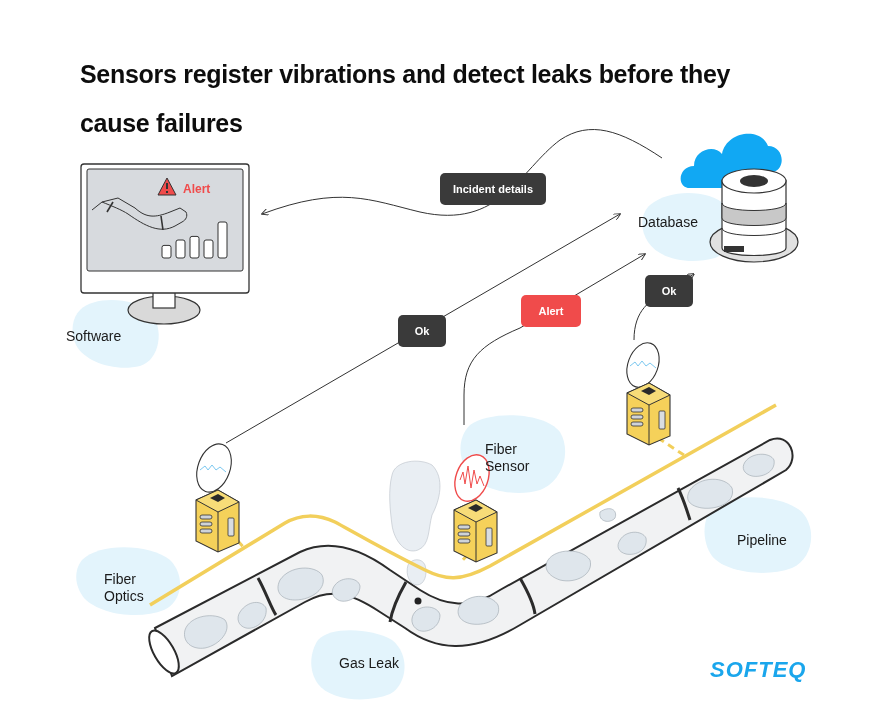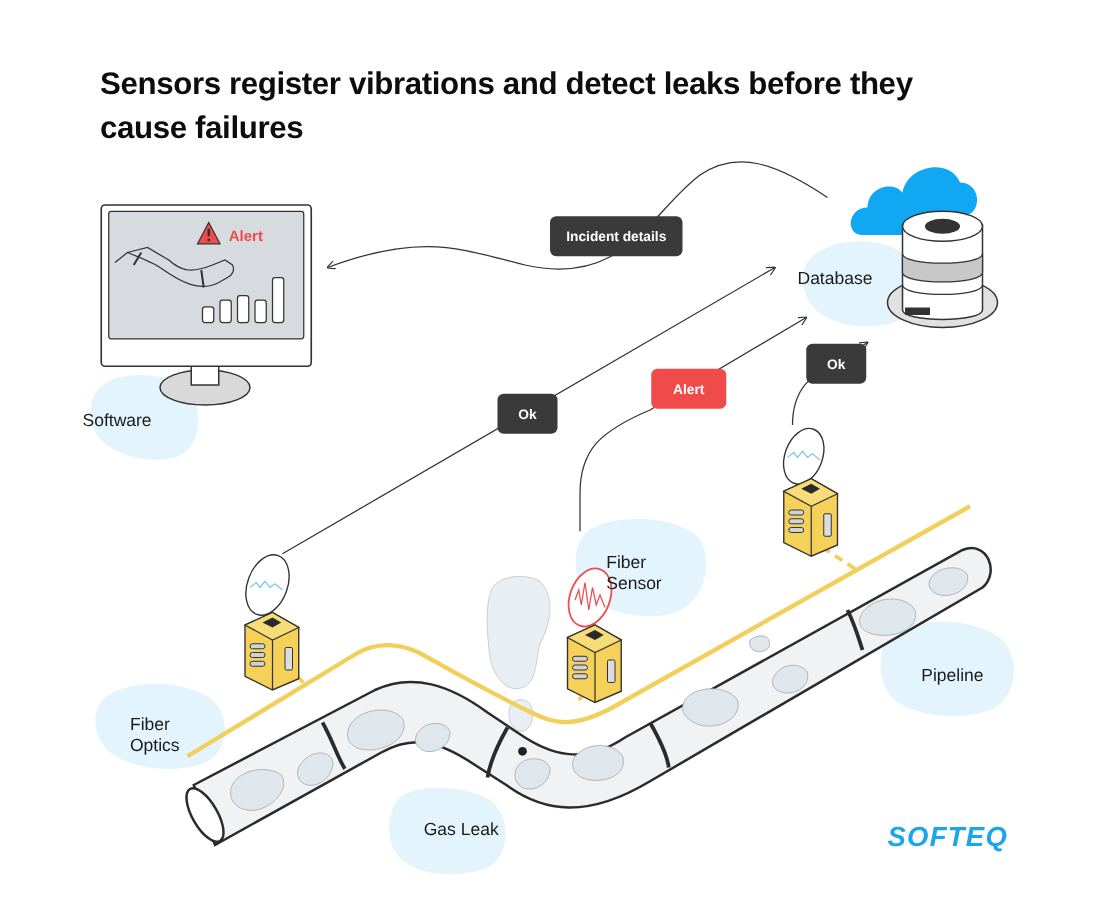--- a/index.html
+++ b/index.html
@@ -1,19 +1,19 @@
 <!DOCTYPE html>
 <html><head>
 <meta charset="utf-8">
 <style>
   html, body { margin:0; padding:0; background:#ffffff; }
   body { width:880px; height:720px; position:relative; overflow:hidden;
          font-family:"Liberation Sans", "DejaVu Sans", sans-serif; color:#1a1a1a; }
   #title { position:absolute; left:80px; top:50px; width:680px; font-size:25px; font-weight:700;
-           line-height:35px; color:#0d0d0d; letter-spacing:-0.3px; margin:0; }
+           line-height:49px; color:#0d0d0d; letter-spacing:-0.3px; margin:0; }
   svg#scene { position:absolute; left:0; top:0; }
   .lbl { font-family:"Liberation Sans", sans-serif; font-size:14px; fill:#1a1a1a; }
   .badge-text { font-family:"Liberation Sans", sans-serif; font-size:11px; font-weight:700; fill:#ffffff; }
   .logo { font-family:"Liberation Sans", sans-serif; font-size:22px; font-weight:700; font-style:italic; fill:#1aa6ec; letter-spacing:1px; }
   .alert-text { font-family:"Liberation Sans", sans-serif; font-size:12px; font-weight:700; fill:#f04b4b; }
 </style>
 </head>
 <body>
 
 <h1 id="title">Sensors register vibrations and detect leaks before they cause failures</h1>

